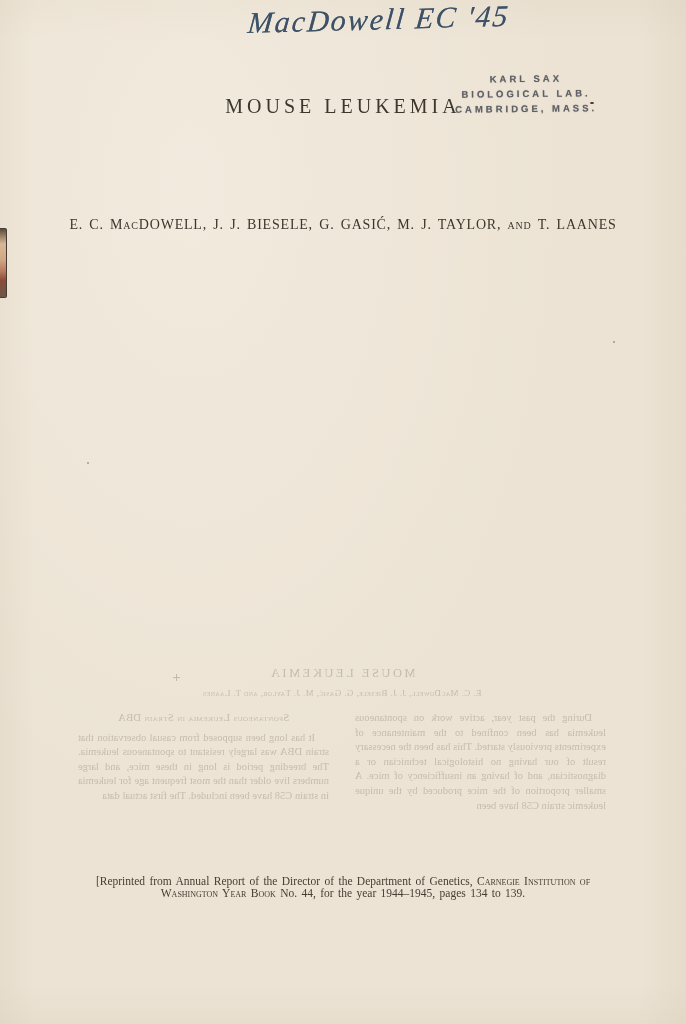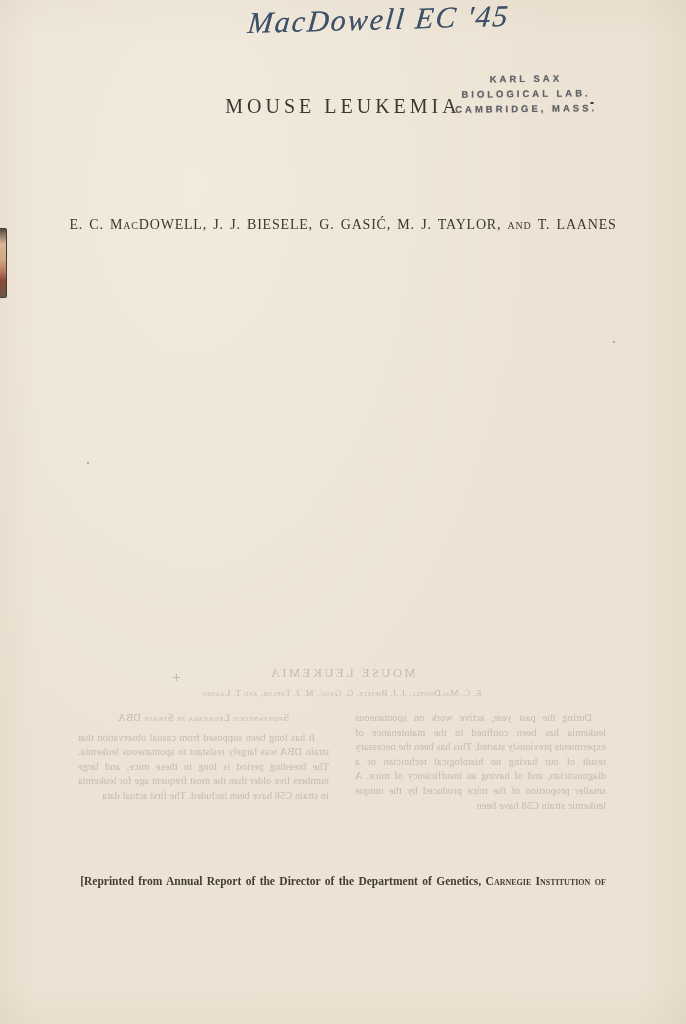--- a/index.html
+++ b/index.html
@@ -53,21 +53,21 @@
   }
   .g-title{text-align:center;font-size:12.5px;letter-spacing:2.5px;}
   .g-authors{text-align:center;font-size:9px;font-variant:small-caps;margin-top:7px;letter-spacing:0.4px;}
   .g-cols{display:flex;gap:26px;margin-top:13px;}
   .g-col{flex:1;font-size:10.5px;line-height:14.6px;text-align:justify;}
   .g-heading{text-align:center;font-variant:small-caps;margin:0 0 5px 0;letter-spacing:0.4px;}
   .g-col p{margin:0;text-indent:14px;}
   
   .reprint{
     position:absolute;top:875px;left:0;width:686px;text-align:center;
-    font-size:11.5px;line-height:12.3px;color:#443d33;word-spacing:1.5px;font-weight:bold;
+    font-size:11.5px;line-height:12.3px;color:#443d33;word-spacing:1.5px;
   }
   .sc{font-variant:small-caps;}
   
   .notch{
     position:absolute;left:0;top:228px;width:6px;height:68px;
     background:linear-gradient(180deg,#5a4c3f 0%,#d9b795 22%,#cfa884 45%,#b97a5f 62%,#8a4a38 76%,#6b584a 100%);
     border-right:1.5px solid #463c32;border-top:1px solid #463c32;border-bottom:1px solid #463c32;
     border-radius:0 2px 2px 0;
   }
   
@@ -105,20 +105,21 @@
       </div>
       <div class="g-col">
         <div class="g-heading">Spontaneous Leukemia in Strain DBA</div>
         <p>It has long been supposed from casual observation that strain DBA was largely resistant to spontaneous leukemia. The breeding period is long in these mice, and large numbers live older than the most frequent age for leukemia in strain C58 have been included. The first actual data</p>
       </div>
     </div>
   </div>
 
   <div class="reprint">
     <div><span>[Reprinted from Annual Report of the Director of the Department of Genetics, </span><span class="sc">Carnegie Institution of</span></div>
+    <div><span class="sc">Washington Year Book</span><span> No. 44, for the year 1944–1945, pages 134 to 139.</span></div>
   </div>
 
   <div class="notch"></div>
 
   <div class="speck speck-a"></div>
   <div class="speck speck-b"></div>
   <div class="speck speck-c"></div>
   <div class="speck speck-plus"></div>
 
 </div>

